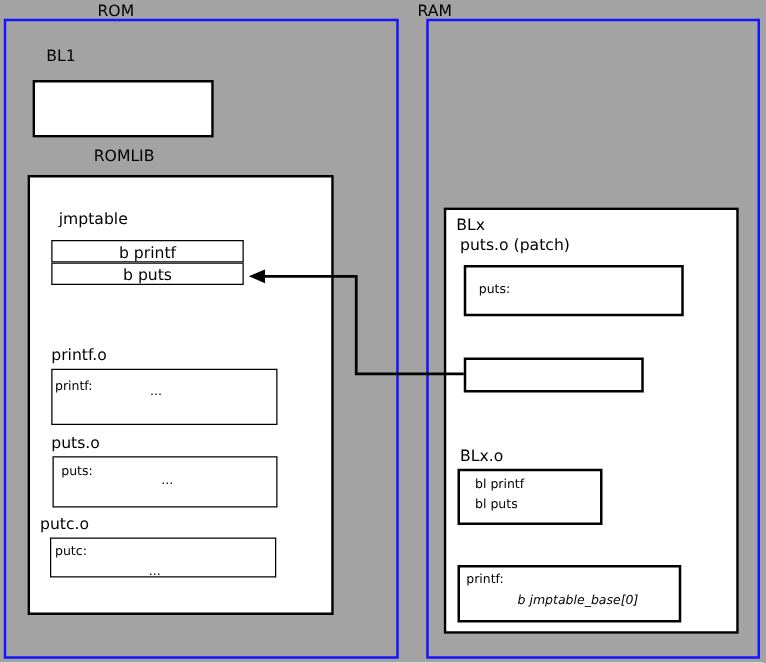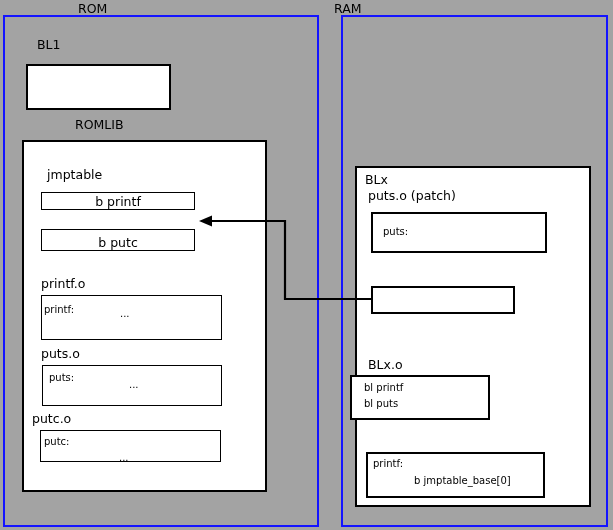--- a/index.html
+++ b/index.html
@@ -44,21 +44,21 @@
     white-space: pre;
     line-height: 1.25;
   }
   
   .jmprow {
     position: absolute;
     border: 1.8px solid #000000;
     background: #ffffff;
     box-sizing: border-box;
     display: flex;
-    align-items: flex-end;
+    align-items: center;
     justify-content: center;
     font-size: 12.5px;
     color: #000000;
   }
   
   .conn {
     position: absolute;
     left: 0;
     top: 0;
     width: 613px;
@@ -80,22 +80,22 @@
   </div>
 
   <div class="lbl" style="left:27px; top:118px;margin-left:48px;">ROMLIB</div>
   <div class="box" style="left:22px; top:140px; width:245px; height:352px;"></div>
 
   <div class="lbl" style="left:47px; top:168px;">jmptable</div>
 
   <div class="jmprow" style="left:41px; top:192px; width:154px; height:18px;">
     <span>b printf</span>
   </div>
-  <div class="jmprow" style="left:41px; top:229px; width:154px; height:22px;">
-    <span>b putc</span>
+  <div class="jmprow" style="left:41px; top:210px; width:154px; height:18px;">
+    <span>b puts</span>
   </div>
 
   <div class="lbl" style="left:41px; top:277px;">printf.o</div>
   <div class="box thin" style="left:41px; top:295px; width:181px; height:45px;">
     <span class="box-text" style="left:2px; top:8px;">printf:</span>
     <span class="box-text" style="left:78px; top:12px;">...</span>
   </div>
 
   <div class="lbl" style="left:41px; top:347px;">puts.o</div>
   <div class="box thin" style="left:42px; top:365px; width:180px; height:41px;">
@@ -118,28 +118,28 @@
   <div class="lbl" style="left:368px; top:189px;">puts.o (patch)</div>
   <div class="box" style="left:371px; top:212px; width:176px; height:41px;">
     <span class="box-text" style="left:10px; top:12px;">puts:</span>
   </div>
 
   <div class="box" style="left:371px; top:286px; width:144px; height:28px;">
     <span class="box-text" style="left:6px; top:5px;"></span>
   </div>
 
   <div class="lbl" style="left:368px; top:358px;">BLx.o</div>
-  <div class="box" style="left:350px; top:375px; width:140px; height:45px;">
+  <div class="box" style="left:366px; top:375px; width:116px; height:45px;">
     <span class="box-text" style="left:12px; top:5px;">bl printf</span>
     <span class="box-text" style="left:12px; top:21px;">bl puts</span>
   </div>
 
   <div class="box" style="left:366px; top:452px; width:179px; height:46px;">
     <span class="box-text" style="left:5px; top:4px;">printf:</span>
-    <span class="box-text" style="left:46px; top:21px;">b jmptable_base[0]</span>
+    <span class="box-text" style="left:46px; top:21px;font-style:italic;">b jmptable_base[0]</span>
   </div>
 
   <svg class="conn" viewBox="0 0 613 530">
     <polyline points="371,299 285,299 285,221 207,221" fill="none" stroke="#000000" stroke-width="2.2"></polyline>
     <polygon points="199,221 212,215.5 212,226.5" fill="#000000"></polygon>
   </svg>
 
 </div>
 
 </body></html>

